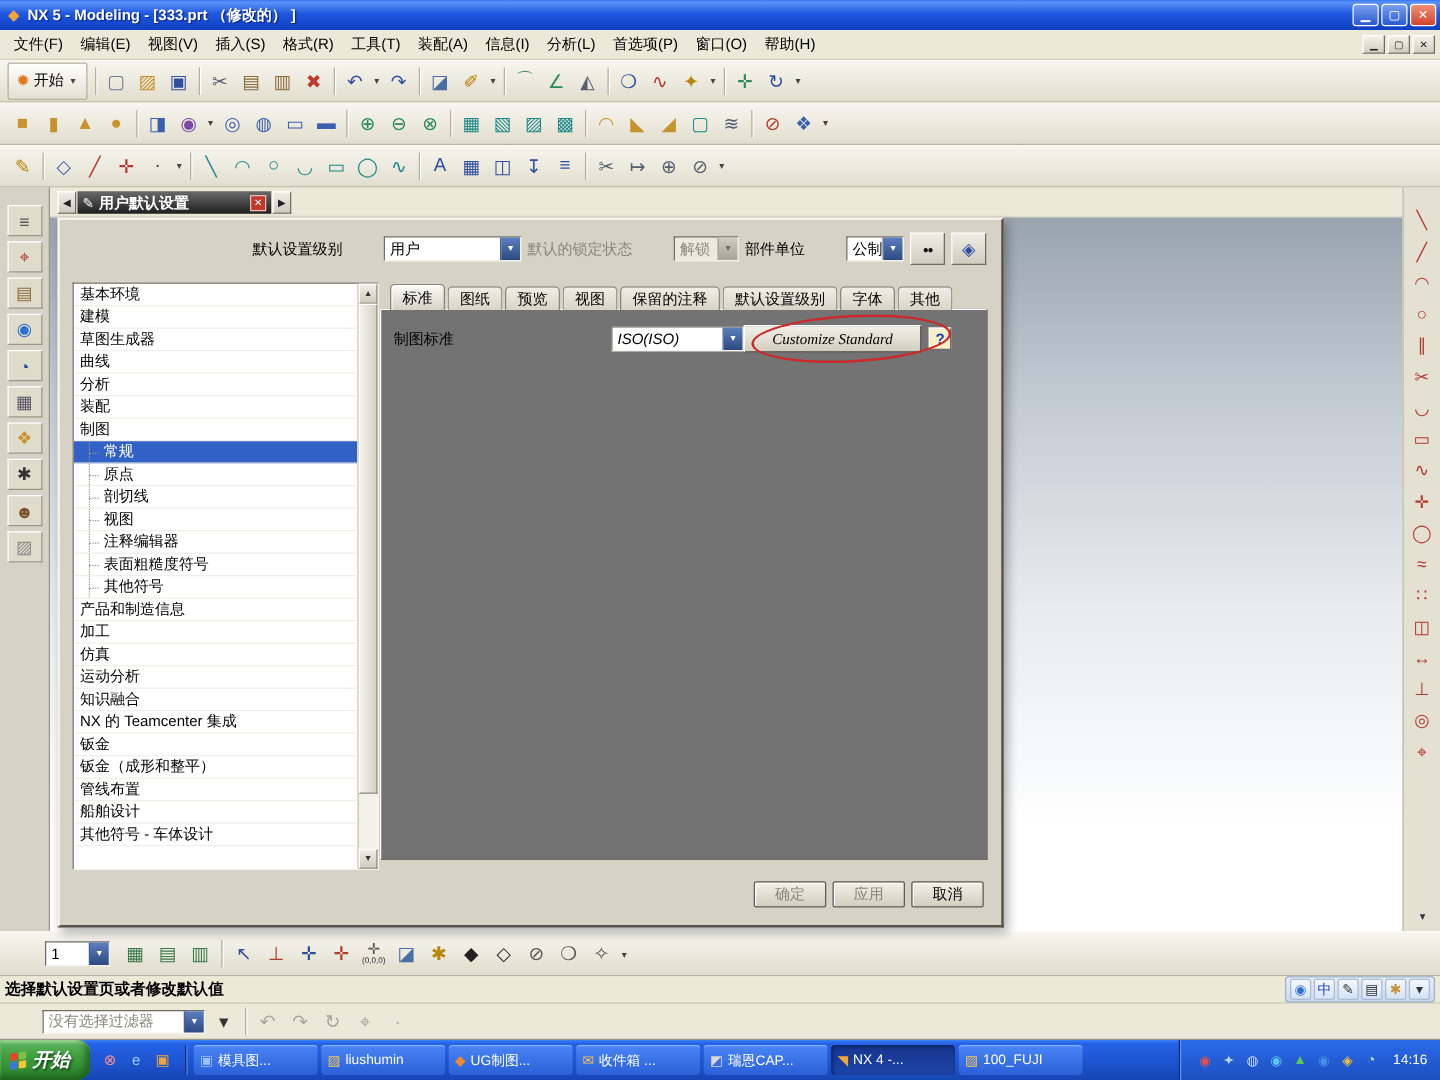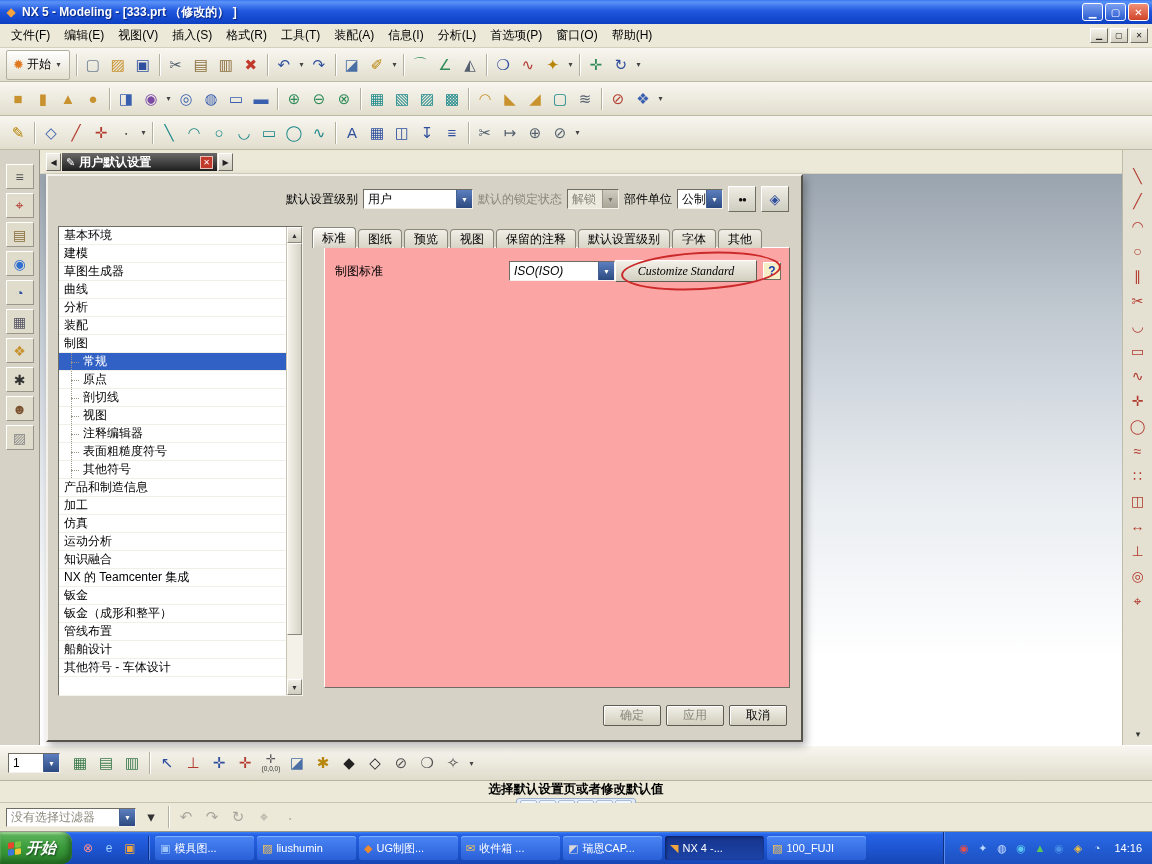--- a/index.html
+++ b/index.html
@@ -54,21 +54,21 @@
     color:#fff;font-weight:bold;padding:0 4px;margin:0 1px;}
   .rail-pencil{font-size:11px;color:#fff;}
   .rail-title{flex:1;font-size:12px;white-space:nowrap;}
   .rail-close{width:13px;height:13px;background:#c0392b;color:#fff;font-size:8px;display:flex;align-items:center;justify-content:center;border:1px solid #e8c0b8;}
   
   .dialog{position:absolute;left:46px;top:24px;width:757px;height:568px;background:#d6d2c6;z-index:5;
     border:2px solid;border-color:#f4f2ea #55534a #55534a #f4f2ea;box-shadow:3px 4px 8px rgba(0,0,0,.3);}
   .dlg-header{position:absolute;top:10px;left:0;right:12px;height:26px;display:flex;align-items:center;justify-content:flex-end;gap:5px;}
   .nx-label{white-space:nowrap;}
   .nx-label.disabled{color:#8a877b;}
-  .combo{display:inline-flex;align-items:stretch;height:20px;background:#fff;border:1px solid;border-color:#6f6d63 #f4f2ea #f4f2ea #6f6d63;}
+  .combo{display:inline-flex;align-items:stretch;height:20px;background:#fff;border:1px solid;border-color:#6f6d63 #f4f2ea #f4f2ea #6f6d63;margin-left:28px;}
   .combo-val{flex:1;padding:1px 4px;white-space:nowrap;overflow:hidden;display:flex;align-items:center;}
   .combo-btn{width:16px;background:linear-gradient(#5d7fbf,#2c4a80);color:#fff;font-size:7px;display:flex;align-items:center;justify-content:center;border-left:1px solid #44618f;}
   .combo.disabled{background:#eceadf;color:#8a877b;}
   .combo.disabled .combo-btn{background:linear-gradient(#cfccc0,#a8a496);color:#6f6d63;border-left:1px solid #9a968a;}
   .hdr-btn{width:28px;height:26px;display:inline-flex;align-items:center;justify-content:center;
     background:linear-gradient(#efede4,#cfccc0);border:1px solid;border-color:#fff #6f6d63 #6f6d63 #fff;}
   .binoculars{font-size:8px;letter-spacing:-1px;color:#111;}
   .navcompass{font-size:14px;color:#2f4f9e;}
   
   .tree-panel{position:absolute;left:10px;top:50px;width:245px;height:470px;background:#fff;border:1px solid;border-color:#6f6d63 #f4f2ea #f4f2ea #6f6d63;}
@@ -82,42 +82,42 @@
   .scroll-btn{width:15px;height:16px;background:linear-gradient(#f0eee6,#cfccc0);border:1px solid;border-color:#fff #8a877b #8a877b #fff;
     display:flex;align-items:center;justify-content:center;font-size:7px;color:#333;}
   .scroll-btn.down{position:absolute;bottom:0;}
   .scroll-thumb{position:absolute;top:16px;left:0;width:15px;height:392px;background:linear-gradient(90deg,#f4f2ea,#d6d2c6);
     border:1px solid;border-color:#fff #8a877b #8a877b #fff;}
   
   .tab-strip{position:absolute;left:264px;top:51px;right:11px;height:21px;display:flex;align-items:flex-end;z-index:2;}
   .tab{padding:0 9px;height:19px;display:flex;align-items:center;background:linear-gradient(#f0eee6,#d8d4c6);
     border:1px solid #8a877b;border-bottom:none;border-radius:4px 4px 0 0;margin-right:2px;white-space:nowrap;}
   .tab.active{height:21px;background:linear-gradient(#fcfbf7,#d6d2c6);box-shadow:inset 1px 1px 0 #fff;z-index:3;}
-  .tab-page{position:absolute;left:276px;top:71px;right:11px;height:441px;background:#fca5a5;z-index:1;
+  .tab-page{position:absolute;left:256px;top:71px;right:11px;height:441px;background:#737373;z-index:1;
     border:1px solid;border-color:#fff #6f6d63 #6f6d63 #fff;}
   .std-row{position:absolute;left:10px;top:12px;right:8px;display:flex;align-items:center;}
   .iso-combo{margin-left:126px;width:106px;font-style:italic;}
   .customize-btn{width:142px;height:22px;display:flex;align-items:center;justify-content:center;
     background:linear-gradient(#f2f0e8,#d2cebf);border:1px solid;border-color:#fff #5f5d53 #5f5d53 #fff;
     font-style:italic;font-family:"Liberation Serif","DejaVu Serif",serif;white-space:nowrap;}
   .help-btn{margin-left:6px;width:18px;height:18px;display:flex;align-items:center;justify-content:center;
     background:#f6eec6;border:1px solid;border-color:#fff #6f6d63 #6f6d63 #fff;color:#1a3fae;font-weight:bold;}
   .annotation{position:absolute;left:296px;top:4px;width:160px;height:38px;border:2px solid #cc2a2a;border-radius:50%;
     transform:rotate(-3deg);pointer-events:none;z-index:4;}
   
   .dlg-footer{position:absolute;top:529px;right:14px;display:flex;gap:5px;}
   .push-btn{min-width:58px;height:21px;display:flex;align-items:center;justify-content:center;padding:0 8px;
     background:linear-gradient(#f2f0e8,#d2cebf);border:1px solid #5f5d53;border-radius:2px;box-shadow:inset 1px 1px 0 #fff;}
   .push-btn.disabled{color:#8a877b;}
   
   .btm-toolbar{position:absolute;left:0;top:745px;width:1152px;height:36px;background:linear-gradient(#f8f6f0,#e0dccc);
     border-top:1px solid #fff;border-bottom:1px solid #b8b4a2;display:flex;align-items:center;gap:2px;padding-left:8px;}
   .view-combo{width:52px;height:20px;margin-right:6px;}
   .statusbar{position:absolute;left:0;top:781px;width:1152px;height:22px;background:#ece9d8;border-bottom:1px solid #c8c4b0;
-    display:flex;align-items:center;padding:0 18px;flex-direction:column;}
+    display:flex;align-items:center;padding:0 4px;}
   .status-msg{font-weight:bold;font-size:12.5px;flex:1;white-space:nowrap;}
   .lang-cluster{display:flex;gap:2px;align-items:center;padding:1px 3px;background:linear-gradient(#e8eef8,#cddaee);border:1px solid #9ab0cc;border-radius:3px;}
   .lang-icon{width:17px;height:17px;display:inline-flex;align-items:center;justify-content:center;font-size:11px;
     background:linear-gradient(#f4f8ff,#d5e2f4);border:1px solid #a8bcd8;border-radius:2px;}
   .sel-bar{position:absolute;left:0;top:803px;width:1152px;height:29px;background:#ece9d8;border-bottom:1px solid #9a968a;
     display:flex;align-items:center;gap:3px;padding:0 6px;}
   .filter-combo{width:130px;height:19px;color:#8a877b;}
   
   .taskbar{position:absolute;left:0;top:832px;width:1152px;height:32px;display:flex;align-items:center;
     background:linear-gradient(#3c81f3 0%,#2663e8 8%,#1d54cf 55%,#1646b4 100%);}

